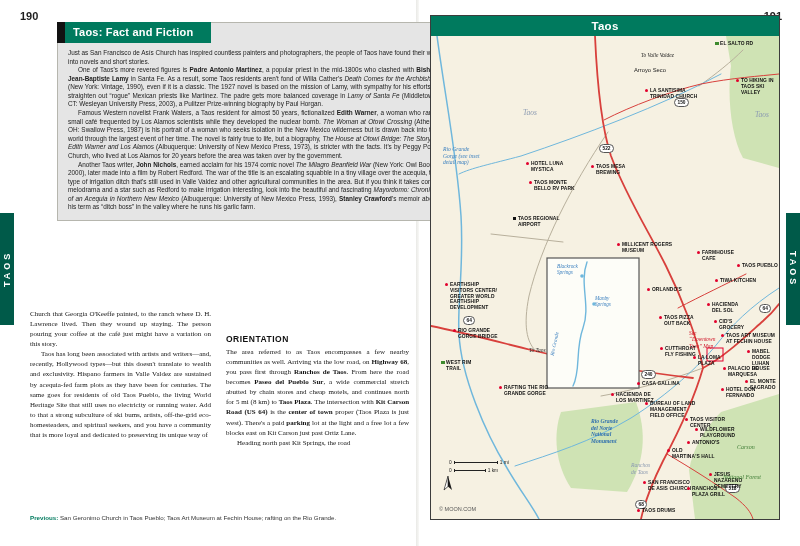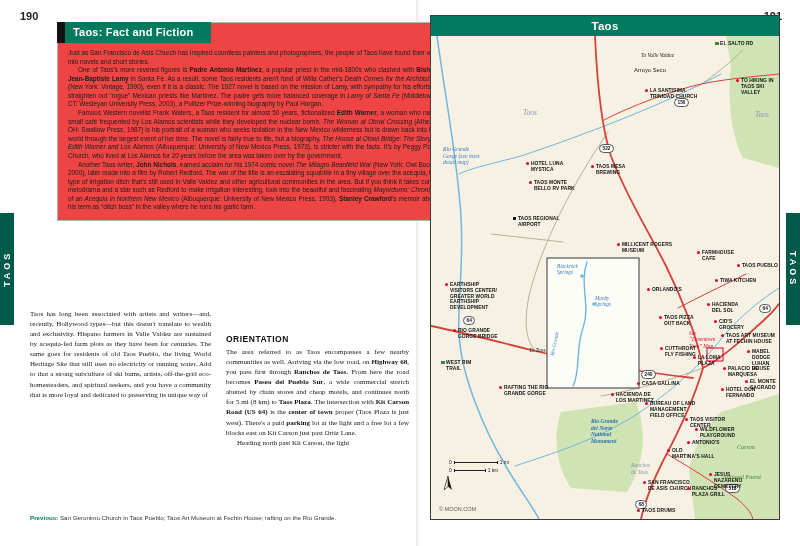--- a/index.html
+++ b/index.html
@@ -13,21 +13,21 @@
   .pageno.left{left:20px;text-align:right;} .pageno.right{right:18px;}
   .gutter{position:absolute;left:416px;top:0;width:3px;height:546px;
           background:linear-gradient(90deg,#e9e9e6,#f8f8f6);}
   .tab{position:absolute;top:213px;width:14px;height:112px;background:var(--tabteal);color:#fff;
        font:bold 9px "Liberation Sans",sans-serif;letter-spacing:3px;display:flex;align-items:center;
        justify-content:center;writing-mode:vertical-rl;}
   .tab.left{left:0;transform:rotate(180deg);}
   .tab.right{right:0;}
 
   
-  .sidebar-box{position:absolute;left:57px;top:22px;width:392px;border:1px solid #b6b6ae;background:#ef4444;box-sizing:border-box;}
+  .sidebar-box{position:absolute;left:57px;top:22px;width:392px;border:1px solid #b6b6ae;background:#e5e5e5;box-sizing:border-box;}
   .sidebar-box header{display:flex;height:21px;margin:-1px 0 0 -1px;width:max-content;}
   .blk{width:8px;background:#121212;}
   .sidebar-box h1{margin:0;background:var(--teal);color:#fff;font:bold 11px/21px "Liberation Sans",sans-serif;
                   padding:0 18px 0 8px;letter-spacing:.2px;}
   .box-body{padding:6px 10px 8px;font:6.4px/1.34 "Liberation Sans",sans-serif;color:#1c1c1c;text-align:justify;}
   .box-body .para{margin:0;}
   .box-body .para + .para{text-indent:10px;}
 
   
   .col{position:absolute;top:309px;height:200px;font:7px/1.44 "Liberation Serif",serif;color:#141414;text-align:justify;overflow:hidden;}
@@ -98,27 +98,28 @@
   </header>
   <div class="box-body">
       <p class="para"><span>Just as San Francisco de Asís Church has inspired countless painters and photographers, the people of Taos have found their way into novels and short stories.</span></p>
       <p class="para"><span>One of Taos's more revered figures is </span><b>Padre Antonio Martínez</b><span>, a popular priest in the mid-1800s who clashed with </span><b>Bishop Jean-Baptiste Lamy</b><span> in Santa Fe. As a result, some Taos residents aren't fond of Willa Cather's </span><i>Death Comes for the Archbishop</i><span> (New York: Vintage, 1990), even if it is a classic. The 1927 novel is based on the mission of Lamy, with sympathy for his efforts to straighten out “rogue” Mexican priests like Martínez. The padre gets more balanced coverage in </span><i>Lamy of Santa Fe</i><span> (Middletown, CT: Wesleyan University Press, 2003), a Pulitzer Prize-winning biography by Paul Horgan.</span></p>
       <p class="para"><span>Famous Western novelist Frank Waters, a Taos resident for almost 50 years, fictionalized </span><b>Edith Warner</b><span>, a woman who ran a small café frequented by Los Alamos scientists while they developed the nuclear bomb. </span><i>The Woman at Otowi Crossing</i><span> (Athens, OH: Swallow Press, 1987) is his portrait of a woman who seeks isolation in the New Mexico wilderness but is drawn back into the world through the largest event of her time. The novel is fairly true to life, but a biography, </span><i>The House at Otowi Bridge: The Story of Edith Warner and Los Alamos</i><span> (Albuquerque: University of New Mexico Press, 1973), is stricter with the facts. It's by Peggy Pond Church, who lived at Los Alamos for 20 years before the area was taken over by the government.</span></p>
       <p class="para"><span>Another Taos writer, </span><b>John Nichols</b><span>, earned acclaim for his 1974 comic novel </span><i>The Milagro Beanfield War</i><span> (New York: Owl Books, 2000), later made into a film by Robert Redford. The war of the title is an escalating squabble in a tiny village over the acequia, the type of irrigation ditch that's still used in Valle Valdez and other agricultural communities in the area. But if you think it takes comic melodrama and a star such as Redford to make irrigation interesting, look into the beautiful and fascinating </span><i>Mayordomo: Chronicle of an Acequia in Northern New Mexico</i><span> (Albuquerque: University of New Mexico Press, 1993), </span><b>Stanley Crawford</b><span>'s memoir about his term as “ditch boss” in the valley where he runs his garlic farm.</span></p>
     </div>
 </section>
 
 <div class="col col-a">
+    <p class="para"><span>Church that Georgia O'Keeffe painted, to the ranch where D. H. Lawrence lived. Then they wound up staying. The person pouring your coffee at the café just might have a variation on this story.</span></p>
     <p class="para"><span>Taos has long been associated with artists and writers—and, recently, Hollywood types—but this doesn't translate to wealth and exclusivity. Hispano farmers in Valle Valdez are sustained by acequia-fed farm plots as they have been for centuries. The same goes for residents of old Taos Pueblo, the living World Heritage Site that still uses no electricity or running water. Add to that a strong subculture of ski bums, artists, off-the-grid eco-homesteaders, and spiritual seekers, and you have a community that is more loyal and dedicated to preserving its unique way of</span></p>
   </div>
 <div class="col col-b">
   <h2 class="orient">ORIENTATION</h2>
   <div>
       <p class="para"><span>The area referred to as Taos encompasses a few nearby communities as well. Arriving via the low road, on </span><b>Highway 68</b><span>, you pass first through </span><b>Ranchos de Taos</b><span>. From here the road becomes </span><b>Paseo del Pueblo Sur</b><span>, a wide commercial stretch abutted by chain stores and cheap motels, and continues north for 5 mi (8 km) to </span><b>Taos Plaza</b><span>. The intersection with </span><b>Kit Carson Road (US 64)</b><span> is the </span><b>center of town</b><span> proper (Taos Plaza is just west). There's a paid </span><b>parking</b><span> lot at the light and a free lot a few blocks east on Kit Carson just past Ortiz Lane.</span></p>
-      <p class="para"><span>Heading north past Kit Carson, the light</span></p>
+      <p class="para"><span>Heading north past Kit Springs, the road</span></p>
     </div>
 </div>
 
 <div class="caption">
   <b class="cap-label">Previous: </b><span>San Geronimo Church in Taos Pueblo; Taos Art Museum at Fechin House; rafting on the Rio Grande.</span>
 </div>
 
 <figure class="map">
   <div class="map-title">Taos</div>
   <div class="map-body">

